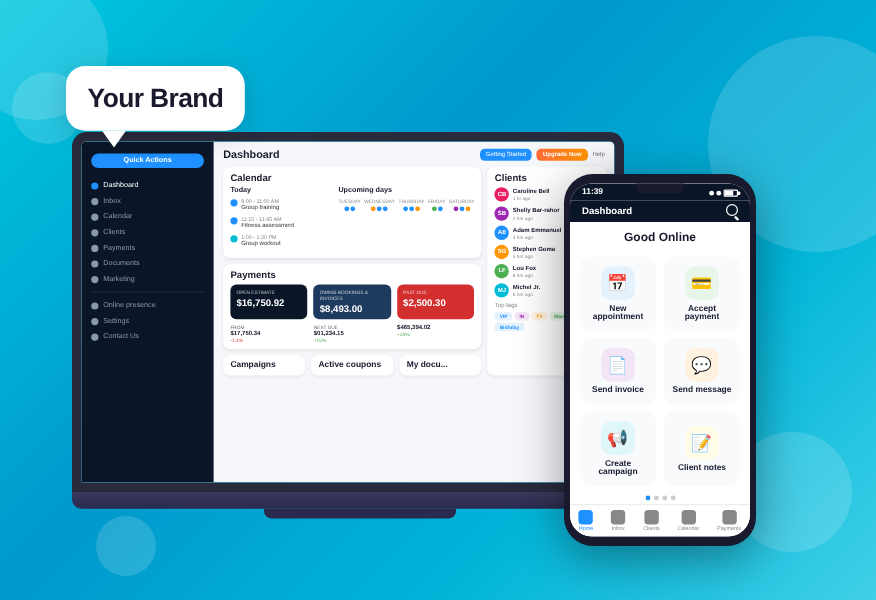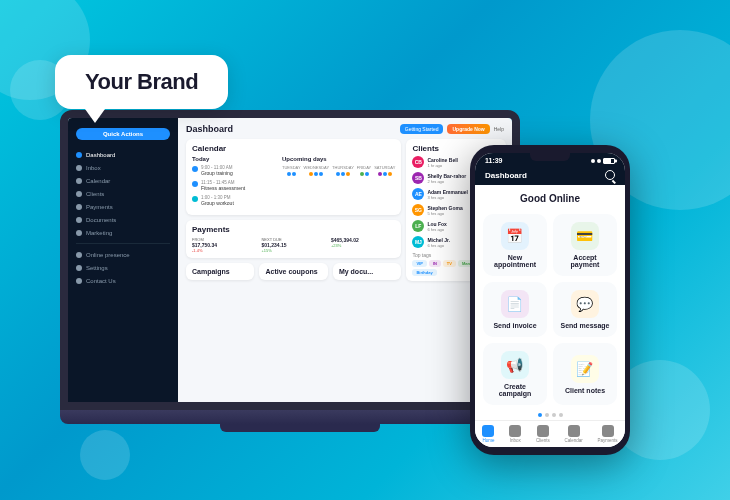--- a/index.html
+++ b/index.html
@@ -24,21 +24,21 @@
     .bg-circle-4 { width: 100px; height: 100px; bottom: 40px; right: 20px; }
     .bg-circle-5 { width: 50px; height: 50px; bottom: 20px; left: 80px; }
 
     
     .speech-bubble {
       position: absolute;
       top: 55px;
       left: 55px;
       background: white;
       border-radius: 16px;
-      padding: 14px 30px;
+      padding: 14px 18px;
       z-index: 20;
       box-shadow: 0 4px 20px rgba(0,0,0,0.15);
     }
     .speech-bubble::after {
       content: '';
       position: absolute;
       bottom: -14px;
       left: 30px;
       border-width: 14px 10px 0;
       border-style: solid;
@@ -744,20 +744,34 @@
                         <div class="cal-dot orange"></div>
                       </div>
                     </div>
                   </div>
                 </div>
               </div>
             </div>
 
             <div class="payments-section">
               <div class="section-title">Payments</div>
+              <div class="payments-grid">
+                <div class="payment-card dark">
+                  <div class="payment-card-label">OPEN ESTIMATE</div>
+                  <div class="payment-card-amount">$16,750.92</div>
+                </div>
+                <div class="payment-card medium">
+                  <div class="payment-card-label">OWING BOOKINGS &amp; INVOICES</div>
+                  <div class="payment-card-amount">$8,493.00</div>
+                </div>
+                <div class="payment-card red">
+                  <div class="payment-card-label">PAST DUE</div>
+                  <div class="payment-card-amount">$2,500.30</div>
+                </div>
+              </div>
               <div class="payment-sub-grid">
                 <div class="payment-sub">
                   <div>FROM</div>
                   <div class="payment-sub-value">$17,750.34</div>
                   <div style="color:#e53935;font-size:4px">-1.4%</div>
                 </div>
                 <div class="payment-sub">
                   <div>NEXT DUE</div>
                   <div class="payment-sub-value">$01,234.15</div>
                   <div style="color:#4caf50;font-size:4px">+15%</div>

